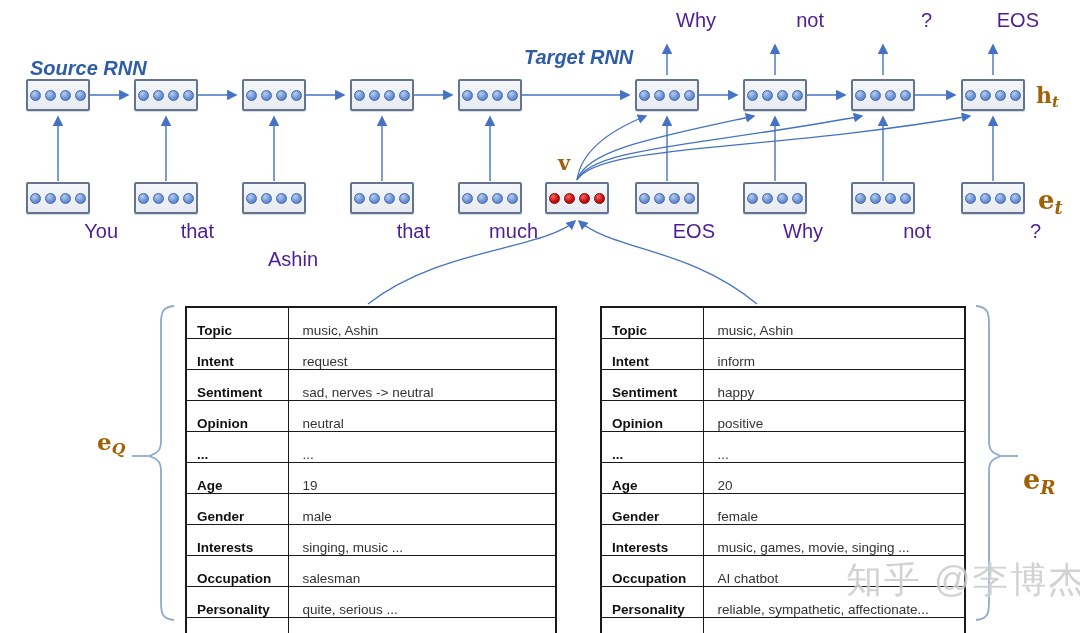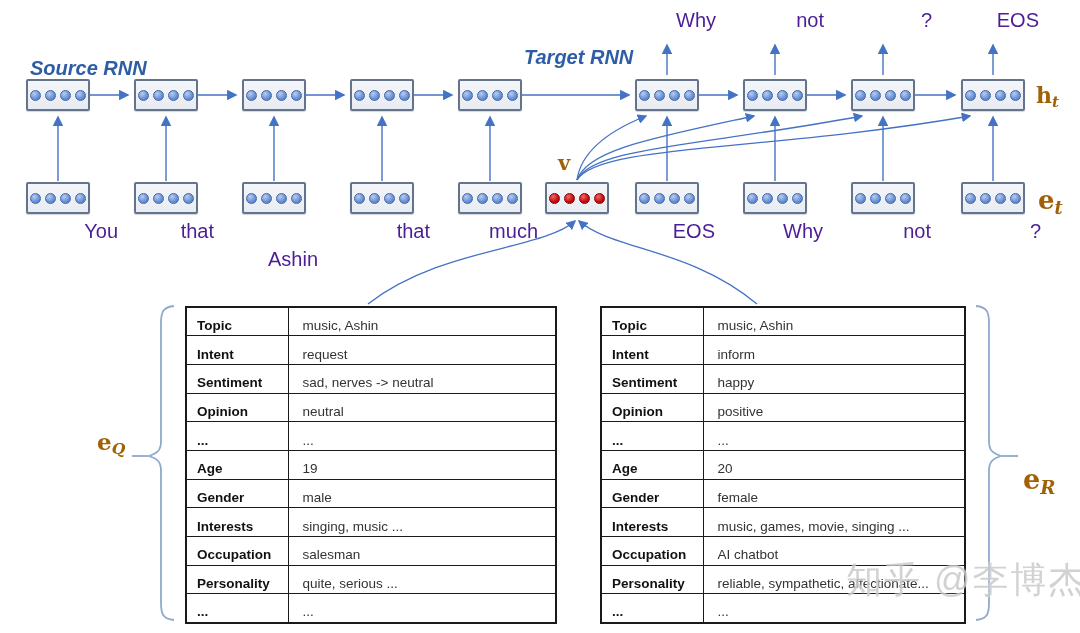--- a/index.html
+++ b/index.html
@@ -19,21 +19,21 @@
            border:1px solid #8a0000;}
 
   .word{position:absolute;width:96px;text-align:right;font-size:20px;color:#4c1d95;}
   .rnn-label{position:absolute;font-size:20px;font-weight:bold;font-style:italic;color:#2e5da6;}
   .math{position:absolute;font-family:"DejaVu Serif",serif;font-weight:bold;color:#a16207;}
   .math .sub{font-style:italic;font-size:.68em;vertical-align:-0.28em;}
 
   .ptable{position:absolute;border-collapse:collapse;table-layout:fixed;background:#fff;
           border:2.5px solid #1a1a1a;}
   .ptable td{border:1.5px solid #1a1a1a;font-size:13.5px;color:#222;
-             padding:8px 6px 0 10px;vertical-align:middle;overflow:hidden;white-space:nowrap;}
+             padding:15px 6px 0 10px;vertical-align:middle;overflow:hidden;white-space:nowrap;}
   .ptable tr{height:28.7px;}
   .ptable td.key{font-weight:bold;color:#111;}
   .ptable td.val{padding-left:14px;color:#333;}
 
   .watermark{position:absolute;left:846px;top:556px;font-size:36px;color:#cbcbcb;
              opacity:.85;letter-spacing:2px;white-space:nowrap;
              text-shadow:0 0 2px #ffffff;}
 </style>
 </head>
 <body>

